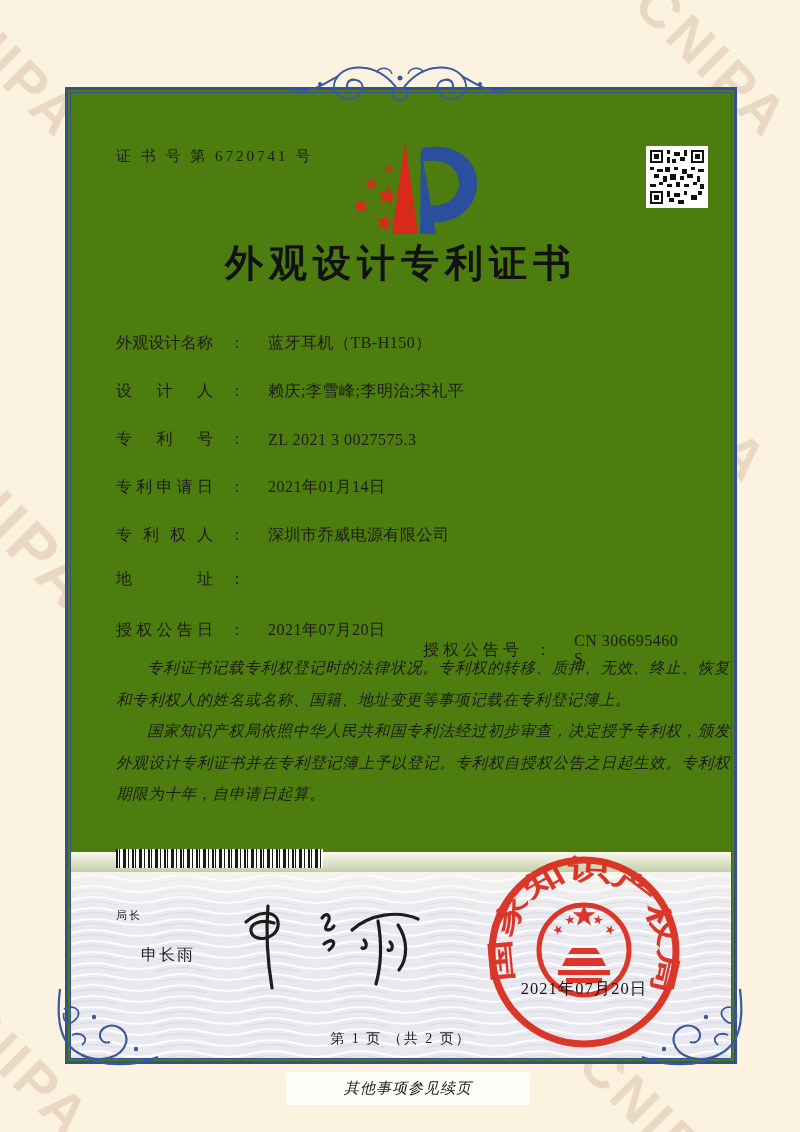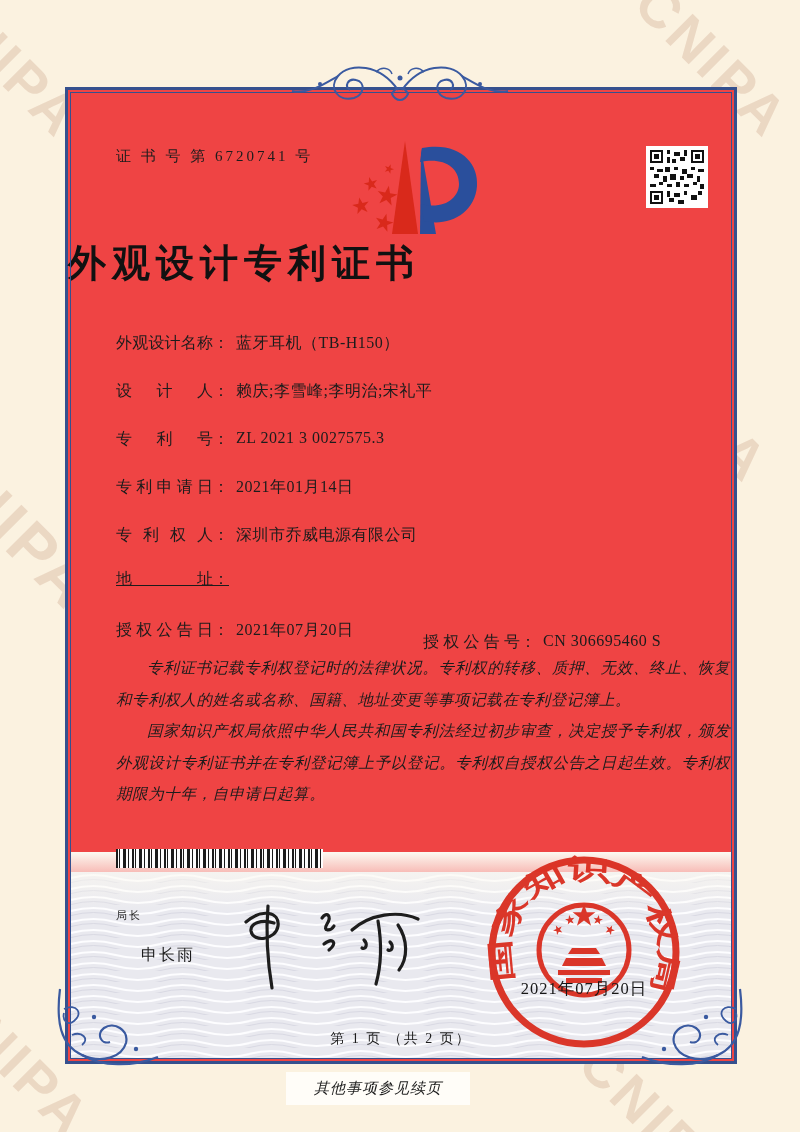--- a/index.html
+++ b/index.html
@@ -13,50 +13,50 @@
   
   .wm{
     position:absolute; font-family:"Liberation Sans","DejaVu Sans",sans-serif;
     font-weight:bold; letter-spacing:4px; color:rgba(199,157,128,0.30);
     transform:rotate(45deg); transform-origin:left top; font-size:56px;
     white-space:nowrap; pointer-events:none; z-index:1;
   }
   
   .frame{
     position:absolute; left:65px; top:87px; width:672px; height:977px;
-    background:#ef4444; border:3px solid #35508e; z-index:2;
+    background:#4d7c0f; border:3px solid #35508e; z-index:2;
   }
   .frame::after{
     content:""; position:absolute; inset:2px; border:1px solid #35508e;
     pointer-events:none; z-index:30;
   }
   .guilloche{ position:absolute; left:3px; right:3px; bottom:3px; height:186px; z-index:0; }
   .guilloche svg{ width:100%; height:100%; display:block; }
   .guilloche-fade{
     position:absolute; left:3px; right:3px; bottom:149px; height:60px; z-index:1;
     background:linear-gradient(#fcf9f1,rgba(252,249,241,0));
   }
   
   .cert-no{ position:absolute; left:48px; top:57px; font-size:15px; letter-spacing:3px; z-index:5; }
   .logo{ position:absolute; left:272px; top:46px; width:150px; height:102px; z-index:5; }
   .qr{ position:absolute; left:578px; top:56px; width:62px; height:62px; background:#fff; padding:4px; z-index:5; }
   .qr svg{ width:100%; height:100%; display:block; shape-rendering:crispEdges; }
   .title{
-    position:absolute; left:0; right:0; top:148px; 
+    position:absolute; left:0; right:0; top:148px; text-align:center;
     font-size:38px; font-weight:700; letter-spacing:6px; color:#111; z-index:5;
   }
   
   .fields{ position:absolute; left:48px; top:243px; width:575px; font-size:16px; z-index:5; }
-  .frow{ position:absolute; left:0; display:flex; align-items:flex-start; }
+  .frow{ position:absolute; left:0; display:flex; align-items:center;gap:16px; }
   .flabel{ display:inline-block; width:97px; text-align:justify; text-align-last:justify; text-justify:inter-character; }
   .fcolon{ display:inline-block; }
   .fvalue{ margin-left:7px; letter-spacing:0.5px; }
   .addr-lines span{ display:block; line-height:26px; }
   .frow.r1{ top:0; } .frow.r2{ top:48px; } .frow.r3{ top:96px; }
-  .frow.r4{ top:144px; } .frow.r5{ top:192px; } .frow.r6{ top:236px;text-decoration:underline; }
+  .frow.r4{ top:144px; } .frow.r5{ top:192px; } .frow.r6{ top:236px; }
   .frow.r7a{ top:287px; } .frow.r7b{ top:287px; left:307px;margin-top:12px; }
   
   .body-text{
     position:absolute; left:48px; top:562px; width:614px; z-index:5;
     font-size:15.5px; line-height:31.5px; font-style:italic; letter-spacing:0.6px;
     text-align:justify;
   }
   .body-text p{ text-indent:2em; }
   
   .barcode{
@@ -71,21 +71,21 @@
   .sig-hand{ position:absolute; left:158px; top:800px; width:215px; height:108px; z-index:5; }
   
   .seal{ position:absolute; left:418px; top:764px; width:196px; height:196px; z-index:6; opacity:0.93; }
   .seal-date{
     position:absolute; left:418px; top:888px; width:196px; text-align:center;
     font-size:16.5px; color:#171717; letter-spacing:1px; z-index:7;
   }
   
   .page-info{ position:absolute; left:0; right:0; top:940px; text-align:center; font-size:14px; letter-spacing:2px; z-index:5; }
   .cont-note{
-    position:absolute; left:286px; top:1072px; width:184px; padding:7px 0;
+    position:absolute; left:286px; top:1072px; width:244px; padding:7px 0;
     background:#fffdf8; text-align:center; font-size:15px; font-style:italic;
     letter-spacing:1px; z-index:3;
   }
   
   .orn-top{ position:absolute; left:280px; top:54px; width:240px; height:62px; z-index:4; }
   .orn-corner{ position:absolute; width:112px; height:88px; z-index:4; }
   .orn-bl{ left:50px; top:983px; }
   .orn-br{ left:638px; top:983px; transform:scaleX(-1); }
   svg{ overflow:visible; }
 </style>

